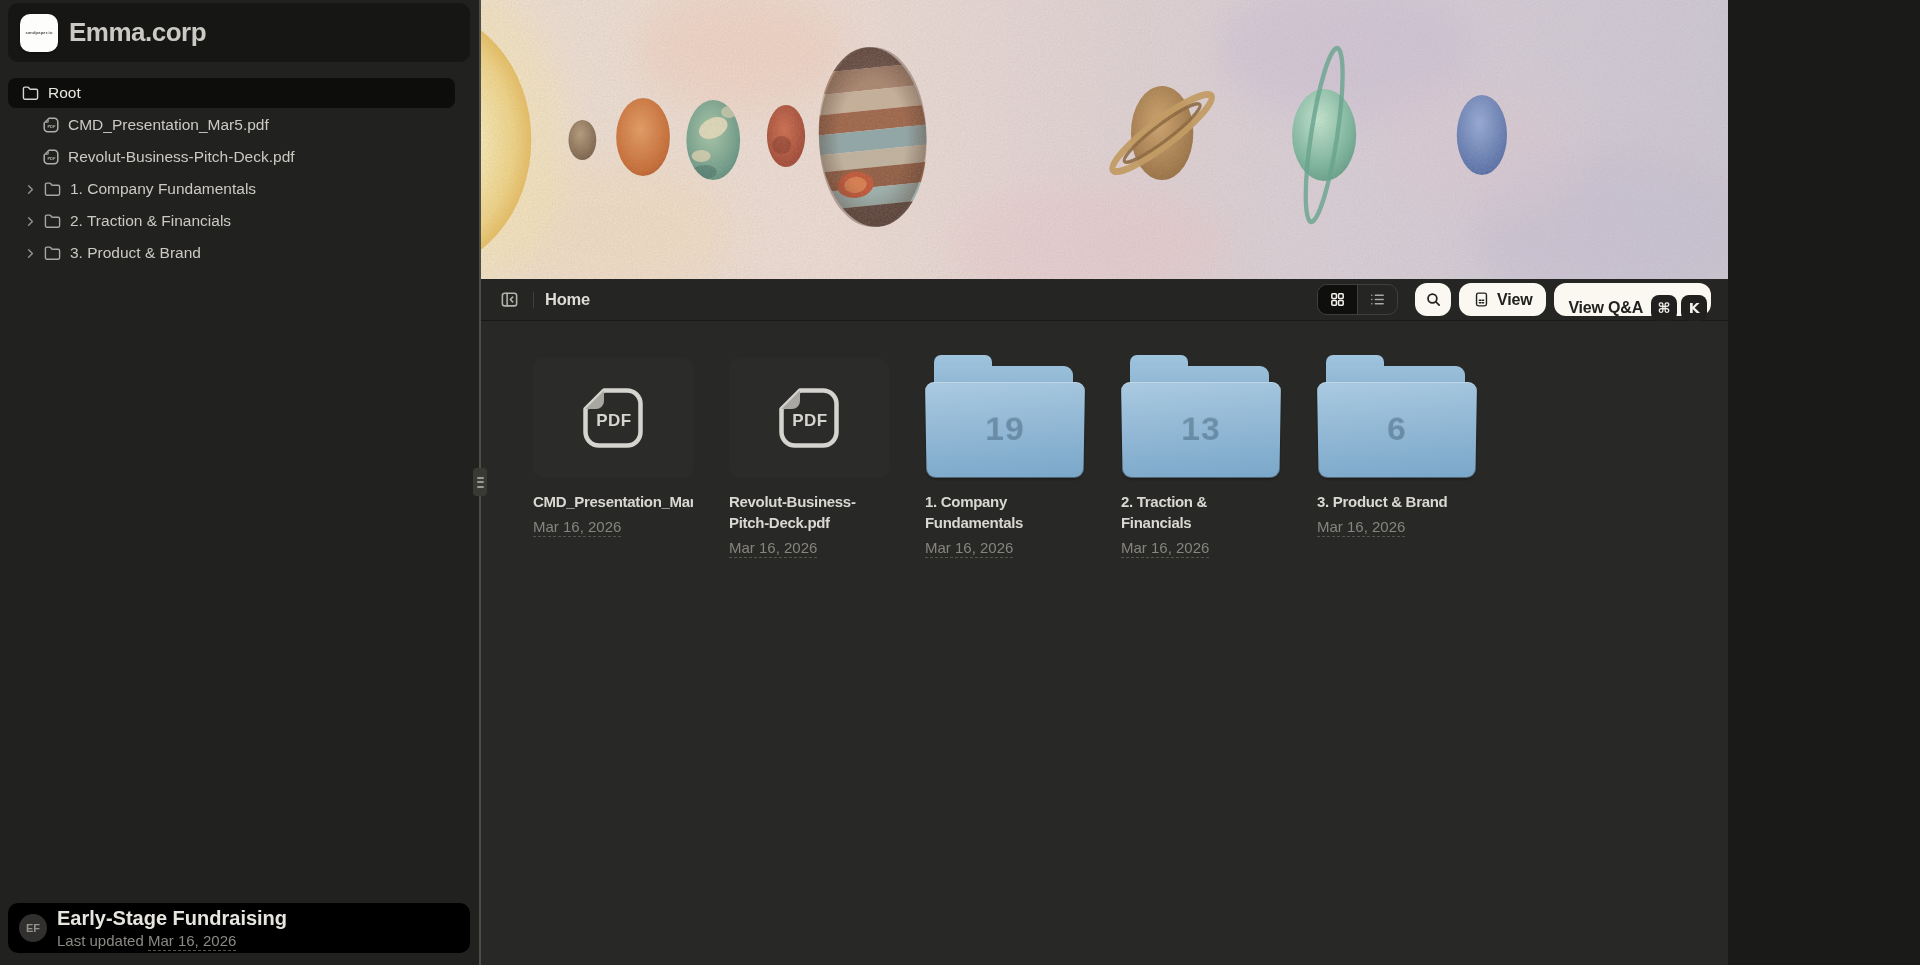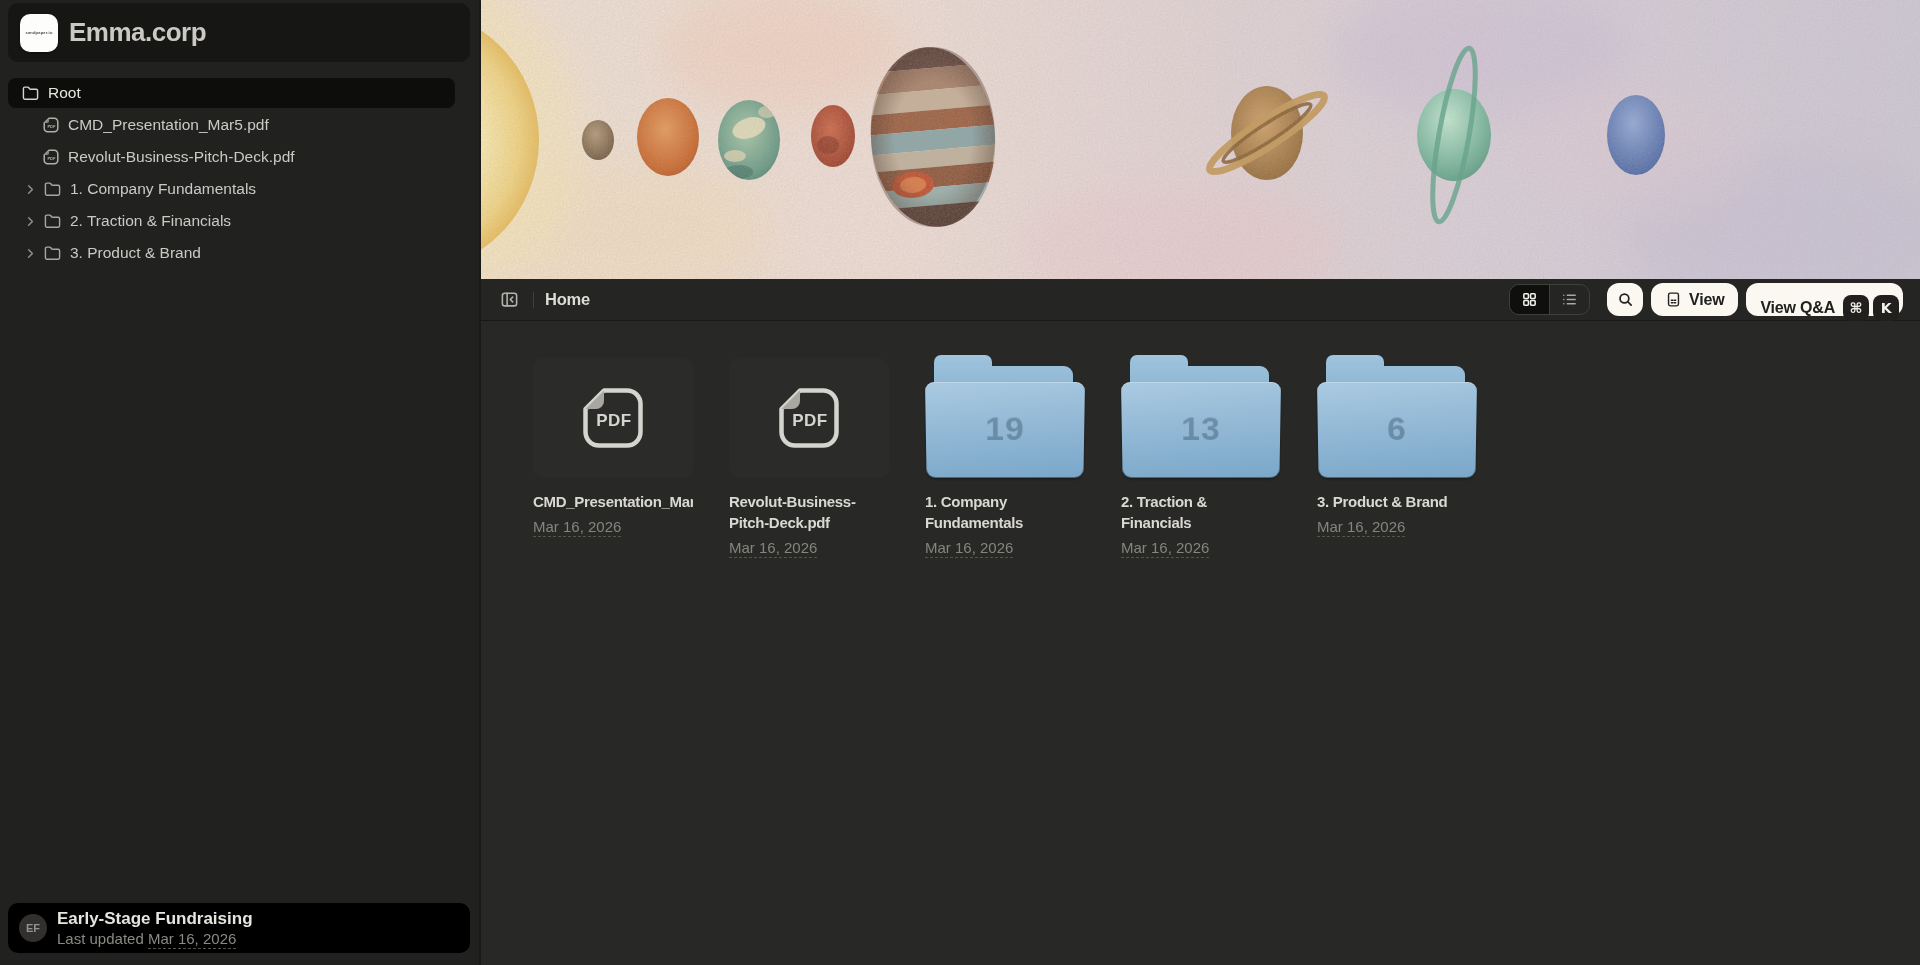--- a/index.html
+++ b/index.html
@@ -1,18 +1,18 @@
 <!DOCTYPE html>
 <html><head>
 <meta charset="utf-8">
 <style>
   * { margin:0; padding:0; box-sizing:border-box; }
   html,body { width:1920px; height:965px; overflow:hidden; background:#1a1a19;
     font-family:"Liberation Sans","DejaVu Sans",sans-serif; }
-  .app { position:relative; width:1920px; height:965px; display:flex;align-items:flex-end; }
+  .app { position:relative; width:1728px; height:965px; display:flex; }
 
   
   .sidebar { position:relative; width:479px; height:100%; background:#212120; flex:none; }
   .brand-panel { position:absolute; left:8px; right:9px; top:3px; height:59px;
     background:#161615; border-radius:10px; display:flex; align-items:center; padding:0 12px; }
   .logo { width:38px; height:38px; background:#fdfdfb; border-radius:10px; flex:none;
     display:flex; align-items:center; justify-content:center; box-shadow:0 1px 2px rgba(0,0,0,.4); }
   .logo-text { font-size:4px; letter-spacing:.2px; color:#4a4a46; font-weight:700; }
   .brand-name { margin-left:11px; font-size:26px; font-weight:700; letter-spacing:-.5px; color:#cbc9c3; }
 
@@ -25,21 +25,21 @@
   .row-file { padding-left:35px; }
   .row-folder { padding-left:15px; }
   .chev { margin-right:6px; opacity:.85; }
 
   .ws-card { position:absolute; left:8px; right:9px; bottom:12px; height:50px;
     background:#000000; border-radius:10px; display:flex; align-items:center; padding:0 11px; }
   .avatar { width:28px; height:28px; border-radius:50%; background:#31302e; flex:none;
     display:flex; align-items:center; justify-content:center;
     font-size:11px; font-weight:600; color:#95938d; }
   .ws-meta { margin-left:10px; line-height:1.25; }
-  .ws-title { font-size:17px; font-weight:600; color:#e7e5df; }
+  .ws-title { font-size:20px; font-weight:600; color:#e7e5df; }
   .ws-sub { font-size:15px; color:#8b8983; margin-top:1px; }
   .dashed { border-bottom:1px dashed #55534c; padding-bottom:1px; }
 
   
   .divider { position:relative; width:2px; background:#4e4e48; flex:none; z-index:5; }
   .grip { position:absolute; left:-6px; top:468px; width:14px; height:28px; background:#3a3a35;
     border-radius:4px; display:flex; flex-direction:column; gap:2.5px;
     align-items:center; justify-content:center; }
   .grip i { display:block; width:7px; height:2px; background:#9b9993; border-radius:1px; }
 

